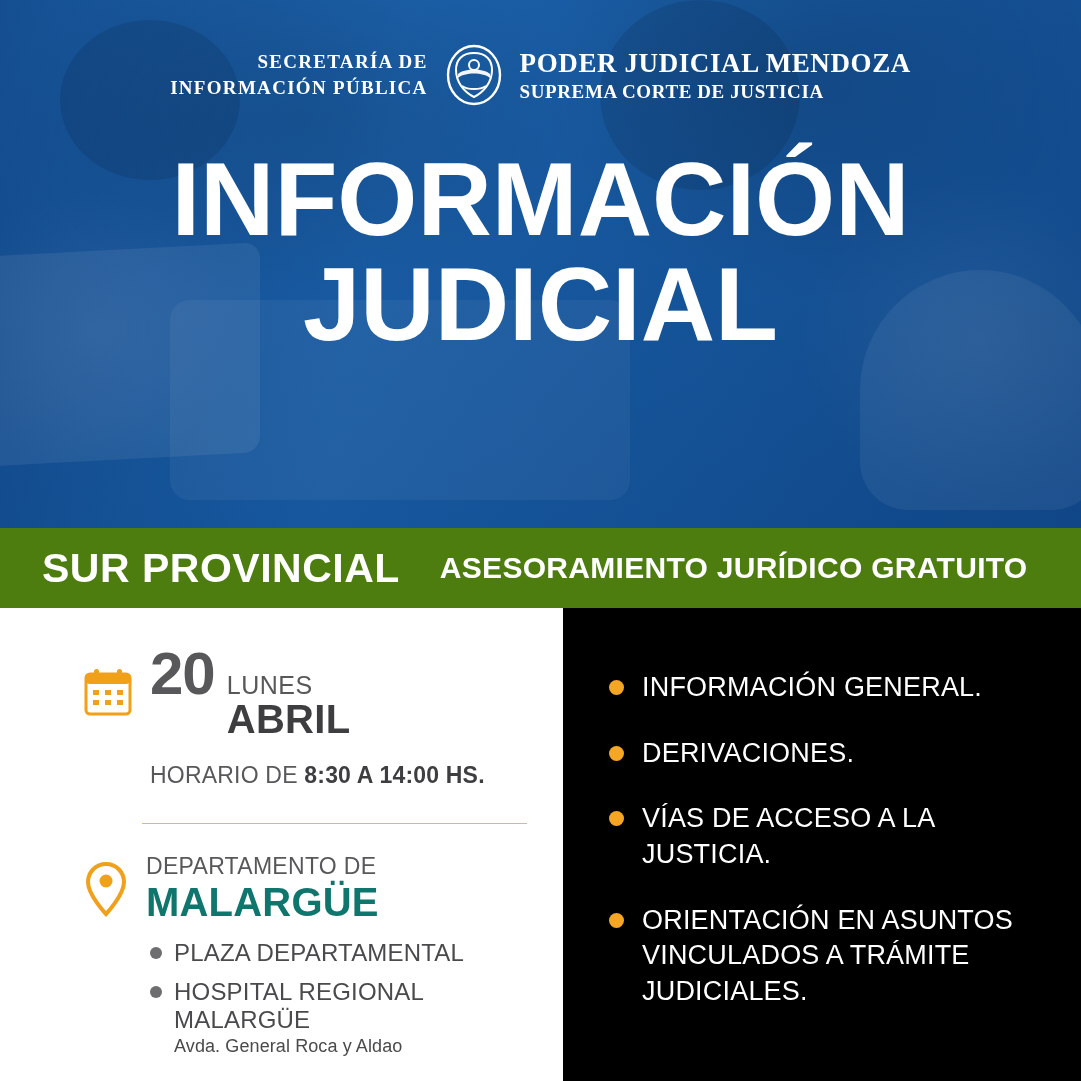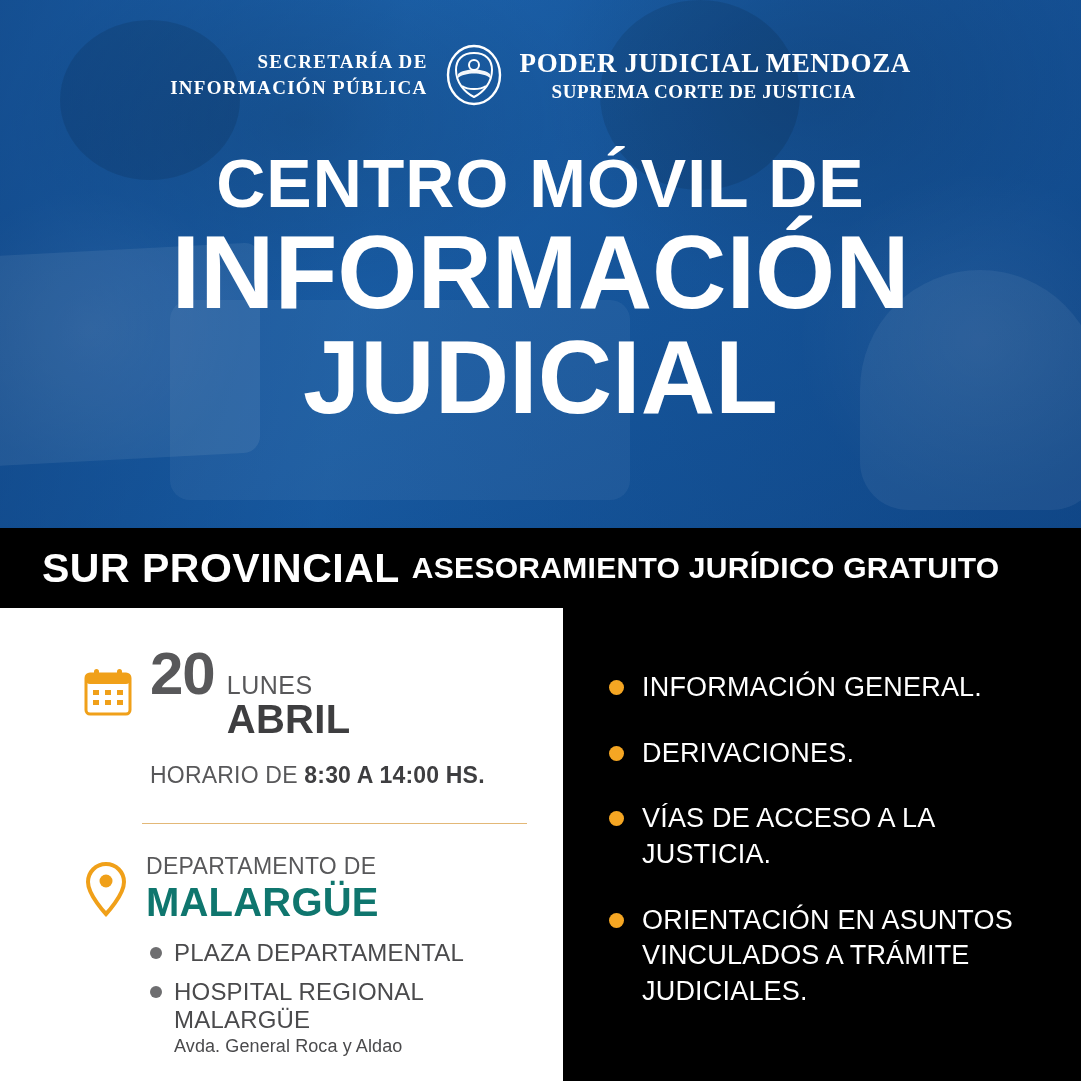--- a/index.html
+++ b/index.html
@@ -79,21 +79,21 @@
     position: relative;
     flex: 0 0 auto;
   }
   .shield svg { display: block; }
   .pj-text {
     color: #ffffff;
     font-family: "Liberation Serif", serif;
     line-height: 1.22;
   }
   .pj-text .l1 { font-size: 27px; font-weight: 700; letter-spacing: 0.6px; }
-  .pj-text .l2 { font-size: 19px; font-weight: 700; letter-spacing: 0.6px; margin-left: 32px; }
+  .pj-text .l2 { font-size: 19px; font-weight: 700; letter-spacing: 0.6px; }
 
   .hero-title {
     position: relative;
     margin-top: 42px;
     text-align: center;
     color: #ffffff;
     font-weight: 700;
     text-transform: uppercase;
   }
   .hero-title .t1 {
@@ -114,25 +114,25 @@
     letter-spacing: 0px;
     line-height: 1.0;
     font-weight: 700;
     margin-top: 2px;
   }
 
   
   .band {
     position: relative;
     height: 80px;
-    background: #000000;
+    background: #4d7c0f;
     display: flex;
     align-items: center;
     padding-left: 42px;
-    gap: 12px;
+    gap: 40px;
   }
   .band .region {
     color: #ffffff;
     font-size: 41px;
     font-weight: 700;
     letter-spacing: 0.5px;
     text-transform: uppercase;
   }
   .band .tagline {
     color: #ffffff;
@@ -310,21 +310,20 @@
         </svg>
       </div>
 
       <div class="pj-text">
         <div class="l1">PODER JUDICIAL MENDOZA</div>
         <div class="l2">SUPREMA CORTE DE JUSTICIA</div>
       </div>
     </div>
 
     <div class="hero-title">
-      <div class="t1">CENTRO MÓVIL DE</div>
       <div class="t2">INFORMACIÓN</div>
       <div class="t3">JUDICIAL</div>
     </div>
   </div>
 
   <div class="band">
     <div class="region">SUR PROVINCIAL</div>
     <div class="tagline">ASESORAMIENTO JURÍDICO GRATUITO</div>
   </div>
 

